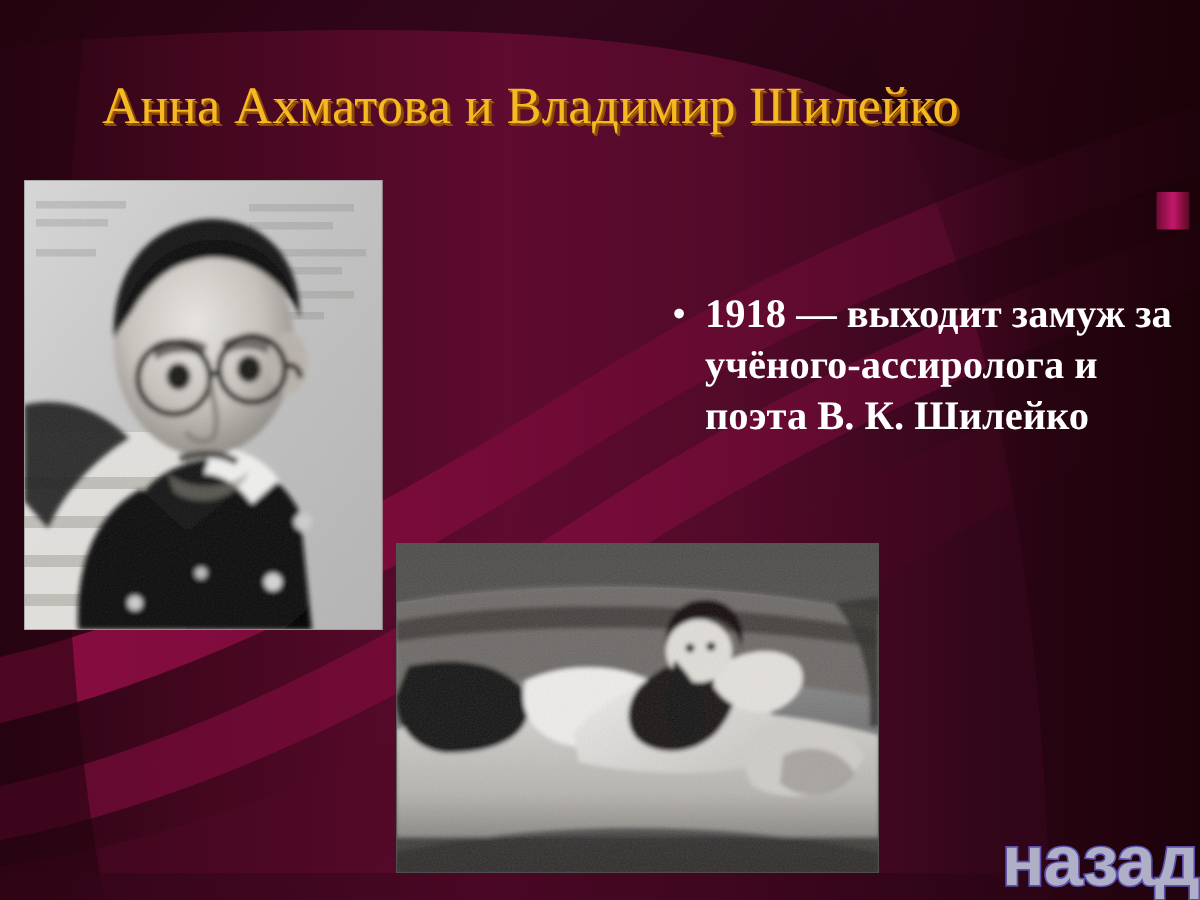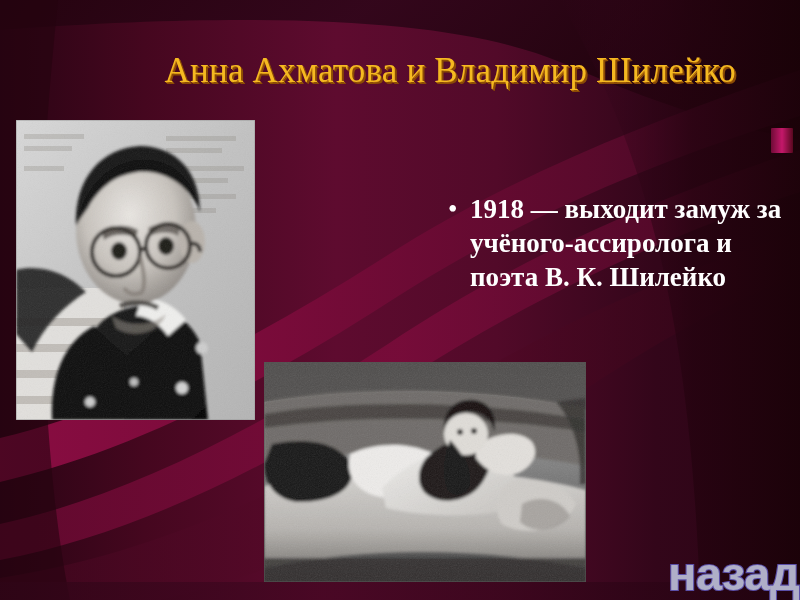--- a/index.html
+++ b/index.html
@@ -18,24 +18,24 @@
   #bg-svg {
     position: absolute;
     left: 0; top: 0;
     width: 800px; height: 600px;
     display: block;
   }
 
   
   #title {
     position: absolute;
-    left: 56px;
+    left: 68px;
     top: 50px;
     width: 680px;
-    text-align: right;
+    text-align: left;
     font-family: "Liberation Serif", serif;
     font-size: 35px;
     line-height: 1.18;
     font-weight: normal;
     color: #F5B921;
     text-shadow: 2px 2px 0 #8A4A05, 1px 1px 0 #B8700A;
     letter-spacing: 0.2px;
     white-space: pre-line;
   }
 

